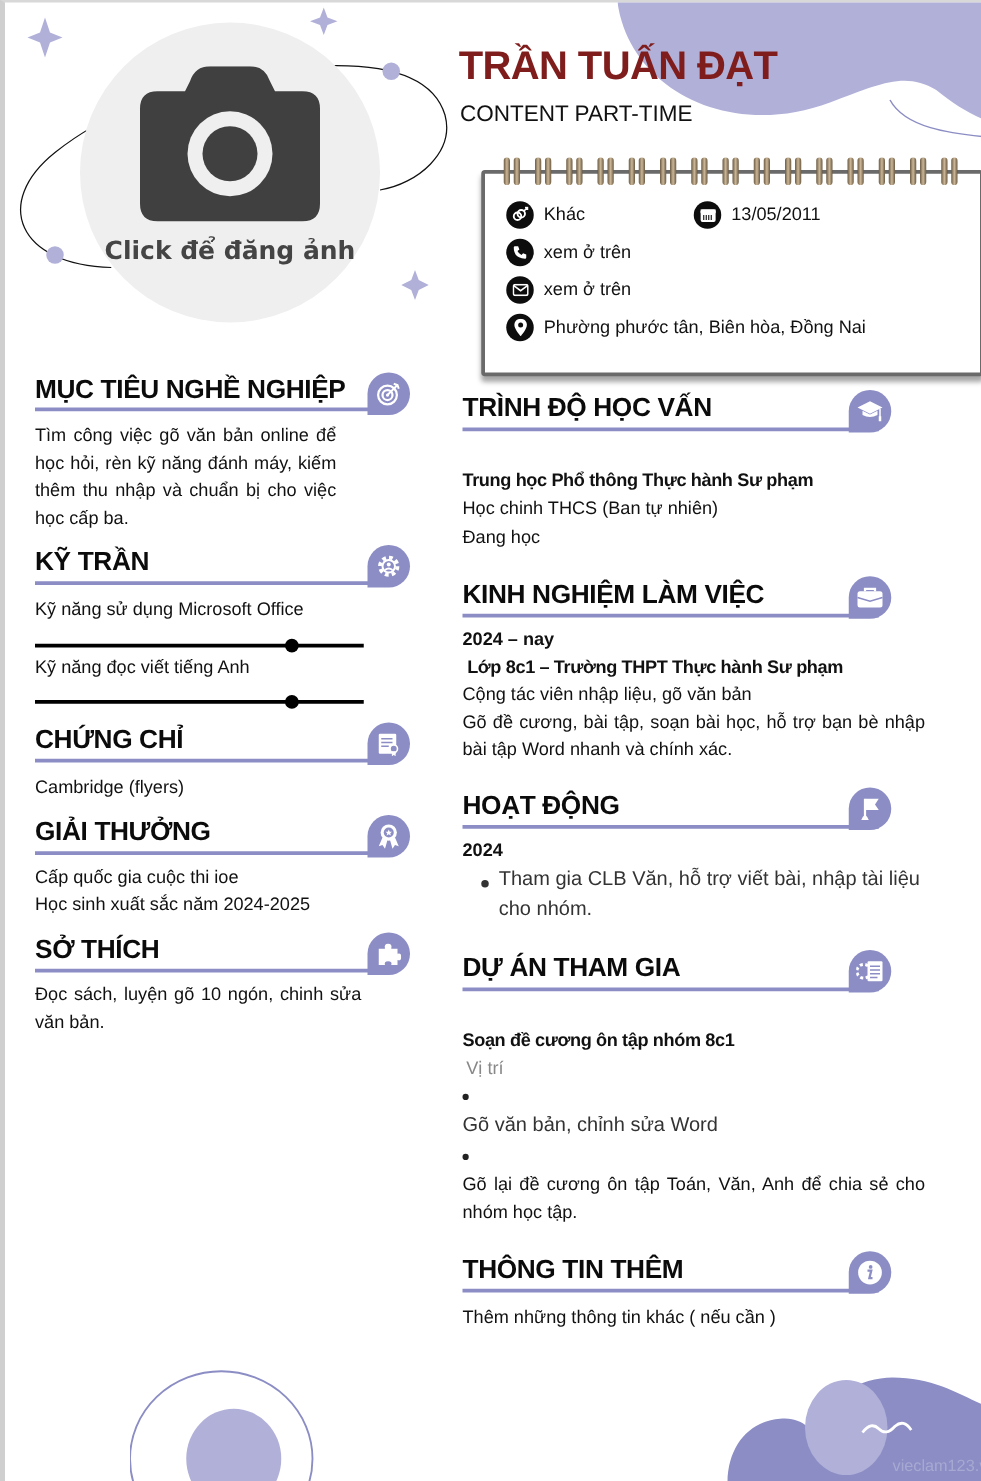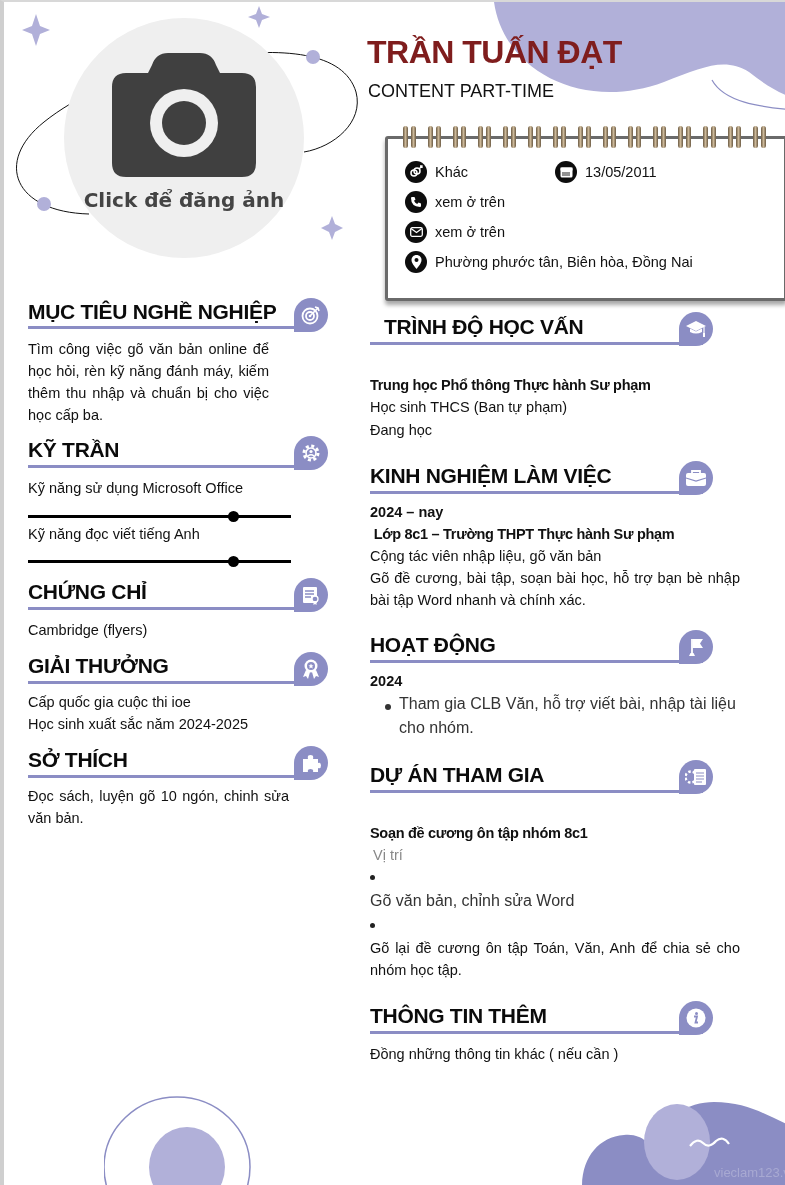--- a/index.html
+++ b/index.html
@@ -241,32 +241,32 @@
 
   <div class="sec-title" style="left:24px;top:746px">SỞ THÍCH</div>
   <div class="sec-line" style="left:24px;top:773px;width:275px"></div>
   <div class="sec-ico" style="left:290px;top:744px">
     <svg width="20" height="20" viewBox="0 0 20 20">
         <path d="M2 6 H7 Q6 2 9.5 2 Q13 2 12 6 H17 V10 Q20 9 20 12.5 Q20 16 17 15 V19 H12 Q13 16 9.5 16 Q6 16 7 19 H2 Z" fill="#fff"></path>
       </svg>
   </div>
   <div class="txt justify" style="left:24px;top:783px;width:261px">Đọc sách, luyện gõ 10 ngón, chinh sửa văn bản.</div>
 
-  <div class="sec-title" style="left:380px;top:313px">TRÌNH ĐỘ HỌC VẤN</div>
+  <div class="sec-title" style="left:366px;top:313px">TRÌNH ĐỘ HỌC VẤN</div>
   <div class="sec-line" style="left:366px;top:340px;width:333px"></div>
   <div class="sec-ico" style="left:675px;top:310px">
     <svg width="22" height="18" viewBox="0 0 22 18">
         <path d="M11 1 L21 6 L11 11 L1 6 Z" fill="#fff"></path>
         <path d="M5 8.5 V12 Q 11 15 17 12 V8.5 L11 11.5 Z" fill="#fff"></path>
         <path d="M19 7 V14" stroke="#fff" stroke-width="1.2"></path>
         <rect x="18" y="13" width="2" height="4" fill="#fff"></rect>
       </svg>
   </div>
   <div class="txt bold" style="left:366px;top:372px;letter-spacing:-0.3px">Trung học Phổ thông Thực hành Sư phạm</div>
-  <div class="txt" style="left:366px;top:394px">Học sinh THCS (Ban tự phạm)</div>
+  <div class="txt" style="left:366px;top:394px">Học chinh THCS (Ban tự nhiên)</div>
   <div class="txt" style="left:366px;top:417px">Đang học</div>
 
   <div class="sec-title" style="left:366px;top:462px">KINH NGHIỆM LÀM VIỆC</div>
   <div class="sec-line" style="left:366px;top:489px;width:333px"></div>
   <div class="sec-ico" style="left:675px;top:459px">
     <svg width="22" height="18" viewBox="0 0 22 18">
         <rect x="1" y="4" width="20" height="13" rx="2" fill="#fff"></rect>
         <path d="M7 4 V2 H15 V4" stroke="#fff" stroke-width="1.8" fill="none"></path>
         <path d="M1 9 L11 12 L21 9" stroke="#8b8dc4" stroke-width="1.2" fill="none"></path>
       </svg>
@@ -307,21 +307,21 @@
 
   <div class="sec-title" style="left:366px;top:1002px">THÔNG TIN THÊM</div>
   <div class="sec-line" style="left:366px;top:1029px;width:333px"></div>
   <div class="sec-ico" style="left:675px;top:999px">
     <svg width="22" height="22" viewBox="0 0 22 22">
         <circle cx="11" cy="11" r="9.5" fill="#fff"></circle>
         <circle cx="11.5" cy="6.5" r="1.5" fill="#8b8dc4"></circle>
         <path d="M9 9.5 H12 L10.5 15.5 H13" stroke="#8b8dc4" stroke-width="1.8" fill="none"></path>
       </svg>
   </div>
-  <div class="txt" style="left:366px;top:1041px">Đồng những thông tin khác ( nếu cần )</div>
+  <div class="txt" style="left:366px;top:1041px">Thêm những thông tin khác ( nếu cần )</div>
 
   <svg class="abs" style="left:100px;top:1090px" width="170" height="95">
     <ellipse cx="73" cy="75" rx="73" ry="70" stroke="#8b8dc4" stroke-width="1.5" fill="none"></ellipse>
     <ellipse cx="83" cy="75" rx="38" ry="40" fill="#b1b0d9"></ellipse>
   </svg>
   <svg class="abs" style="left:575px;top:1095px" width="215" height="90">
     <path d="M3 90 C 3 60, 20 40, 45 38 C 65 36, 70 50, 75 50 C 80 20, 110 5, 135 5 C 170 5, 190 20, 215 30 L 215 90 Z" fill="#8b8dc4"></path>
     <ellipse cx="98" cy="45" rx="33" ry="38" fill="#b1b0d9"></ellipse>
     <path d="M111 49 Q 118 40 124 46 Q 130 52 137 44 Q 144 38 150 47" stroke="#fff" stroke-width="2.2" fill="none"></path>
   </svg>

